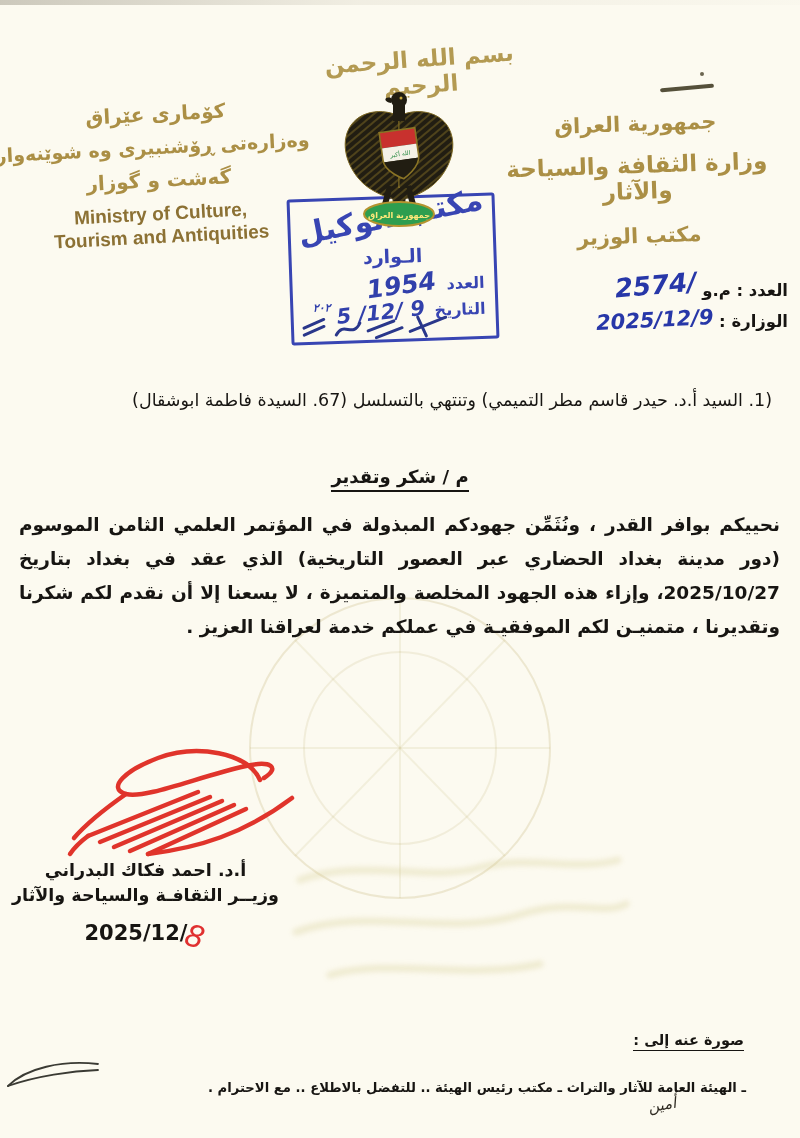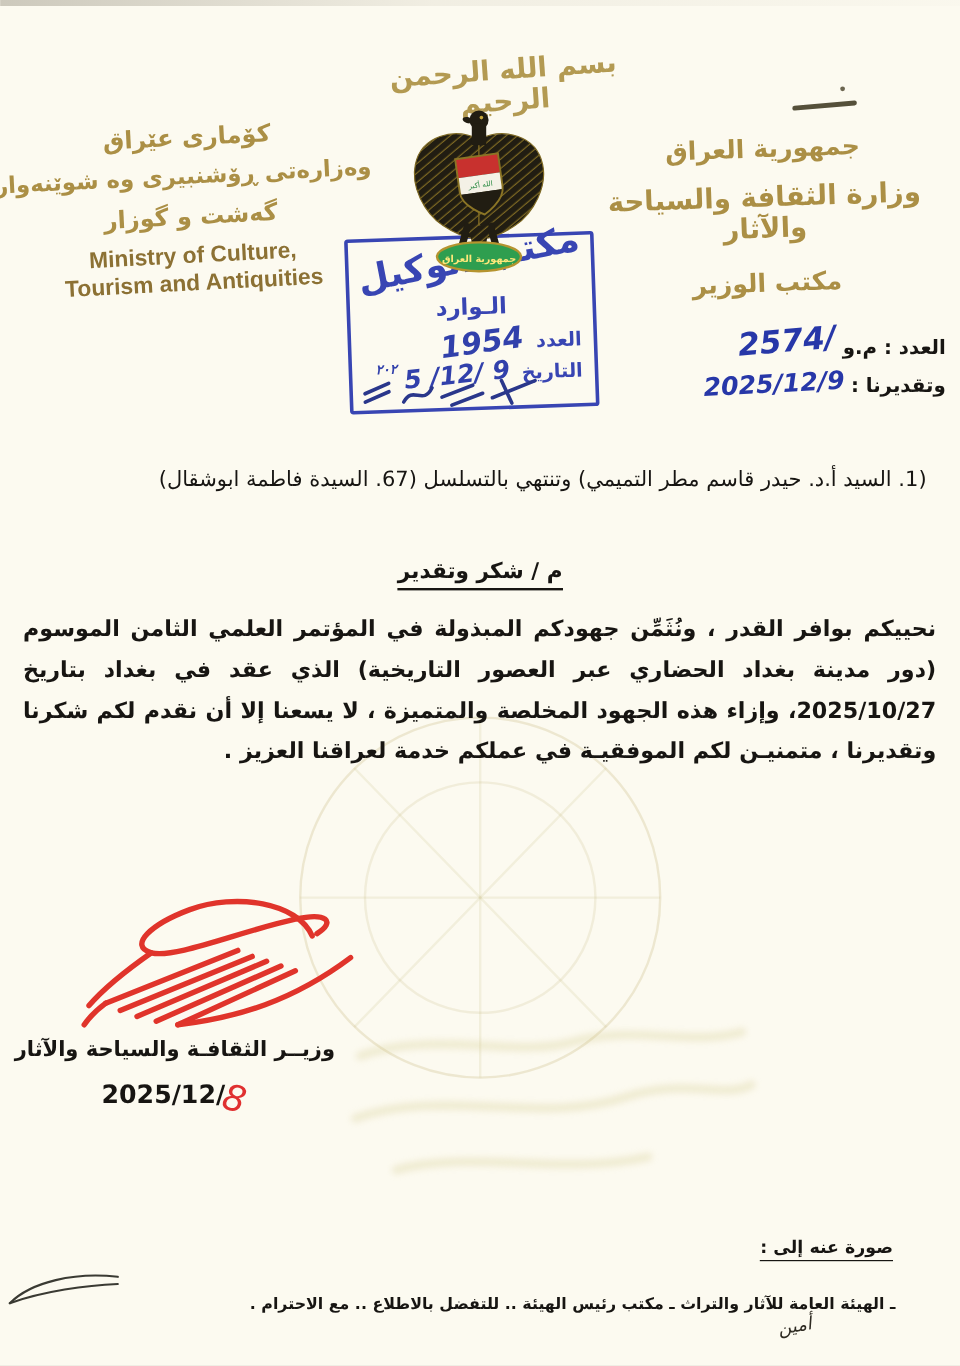--- a/index.html
+++ b/index.html
@@ -180,21 +180,21 @@
 
     <ellipse cx="61" cy="126" rx="35" ry="12" fill="#2e9e4f" stroke="#b5942f" stroke-width="2"></ellipse>
     <text x="61" y="130" font-size="8" text-anchor="middle" fill="#ffe87a" font-weight="bold">جمهورية العراق</text>
   </svg>
 
   <div class="abs ref-row ref-num z2">
     <span class="lbl">العدد : م.و</span>
     <span class="hand">/2574</span>
   </div>
   <div class="abs ref-row ref-date z2">
-    <span class="lbl">وتقديرنا :</span>
+    <span class="lbl">الوزارة :</span>
     <span class="hand">2025/12/9</span>
   </div>
 
   <div class="abs to2 z2">(1. السيد أ.د. حيدر قاسم مطر التميمي) وتنتهي بالتسلسل (67. السيدة فاطمة ابوشقال)</div>
 
   <div class="abs subject z2">
     <span>م / شكر وتقدير</span>
   </div>
 
   <div class="abs body-text z2">نحييكم بوافر القدر ، ونُثَمِّن جهودكم المبذولة في المؤتمر العلمي الثامن الموسوم (دور مدينة بغداد الحضاري عبر العصور التاريخية) الذي عقد في بغداد بتاريخ 2025/10/27، وإزاء هذه الجهود المخلصة والمتميزة ، لا يسعنا إلا أن نقدم لكم شكرنا وتقديرنا ، متمنيـن لكم الموفقيـة في عملكم خدمة لعراقنا العزيز .</div>
@@ -206,20 +206,21 @@
       <path d="M162 61 L52 106"></path>
       <path d="M174 65 L66 111"></path>
       <path d="M186 69 L82 115"></path>
       <path d="M198 73 L100 118"></path>
       <path d="M78 58 C58 72 38 88 26 102"></path>
       <path d="M100 118 C150 112 196 98 244 62"></path>
       <path d="M40 100 C32 106 26 112 22 118"></path>
     </g>
   </svg>
   <div class="abs sig-block">
+    <div class="sig-name">أ.د. احمد فكاك البدراني</div>
     <div class="sig-title">وزيــر الثقافـة والسياحة والآثار</div>
     <div class="sig-date">
       <span>2025/12/</span><span class="sig-day">8</span>
     </div>
   </div>
 
   <div class="abs copy-to z2">
     <span>صورة عنه إلى :</span>
   </div>
   <div class="abs f-item f2 z2">ـ الهيئة العامة للآثار والتراث ـ مكتب رئيس الهيئة .. للتفضل بالاطلاع .. مع الاحترام .</div>

